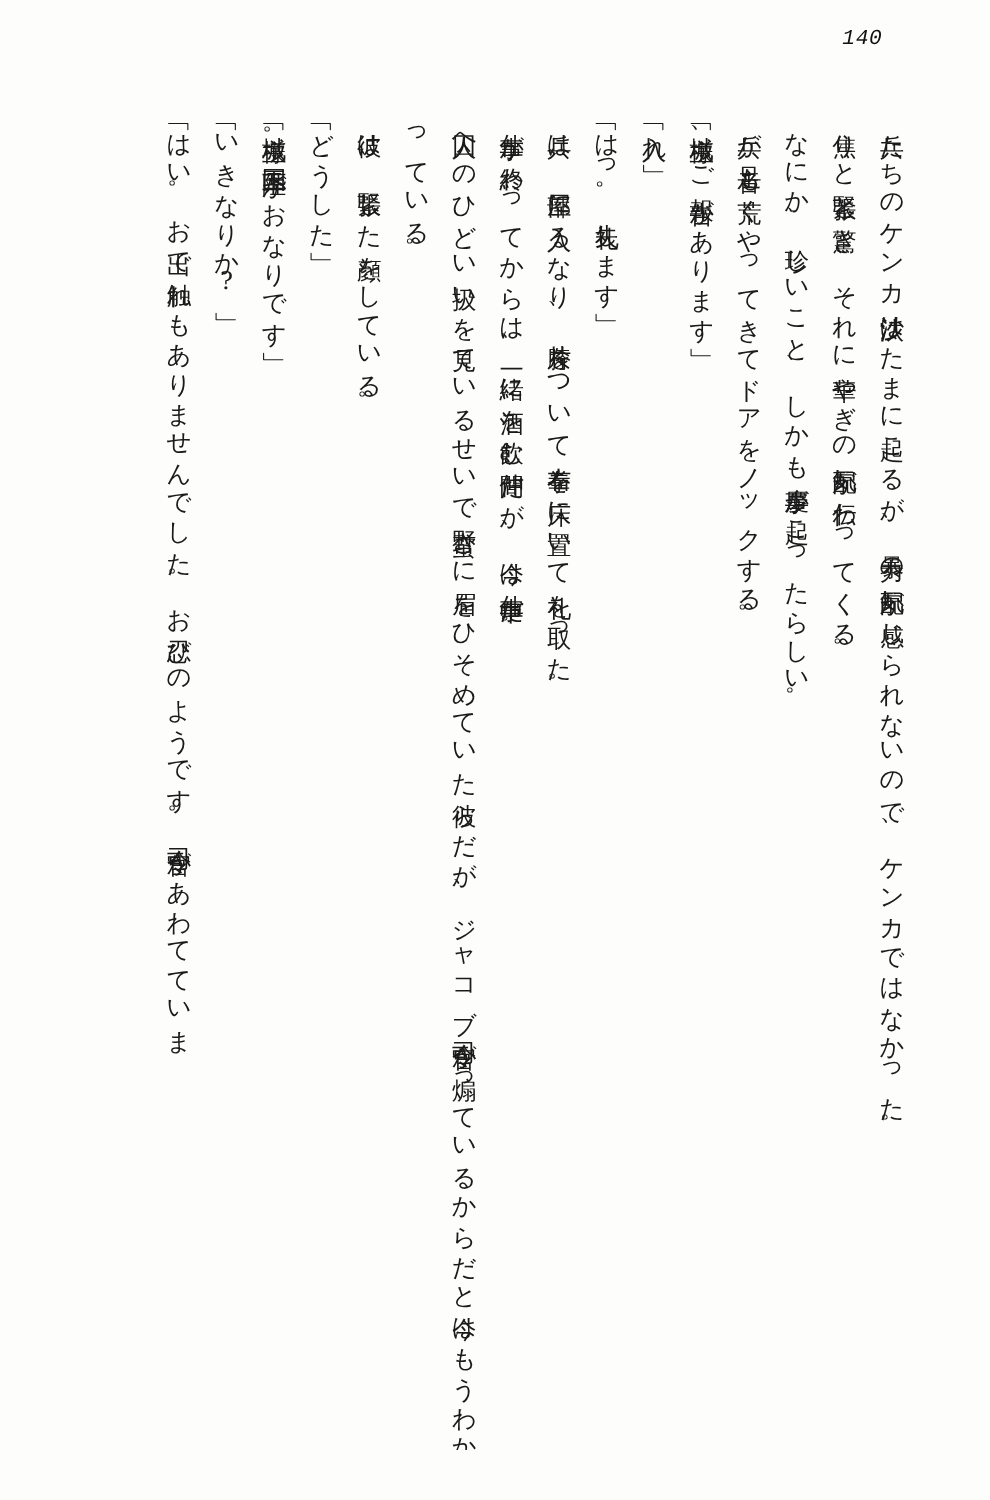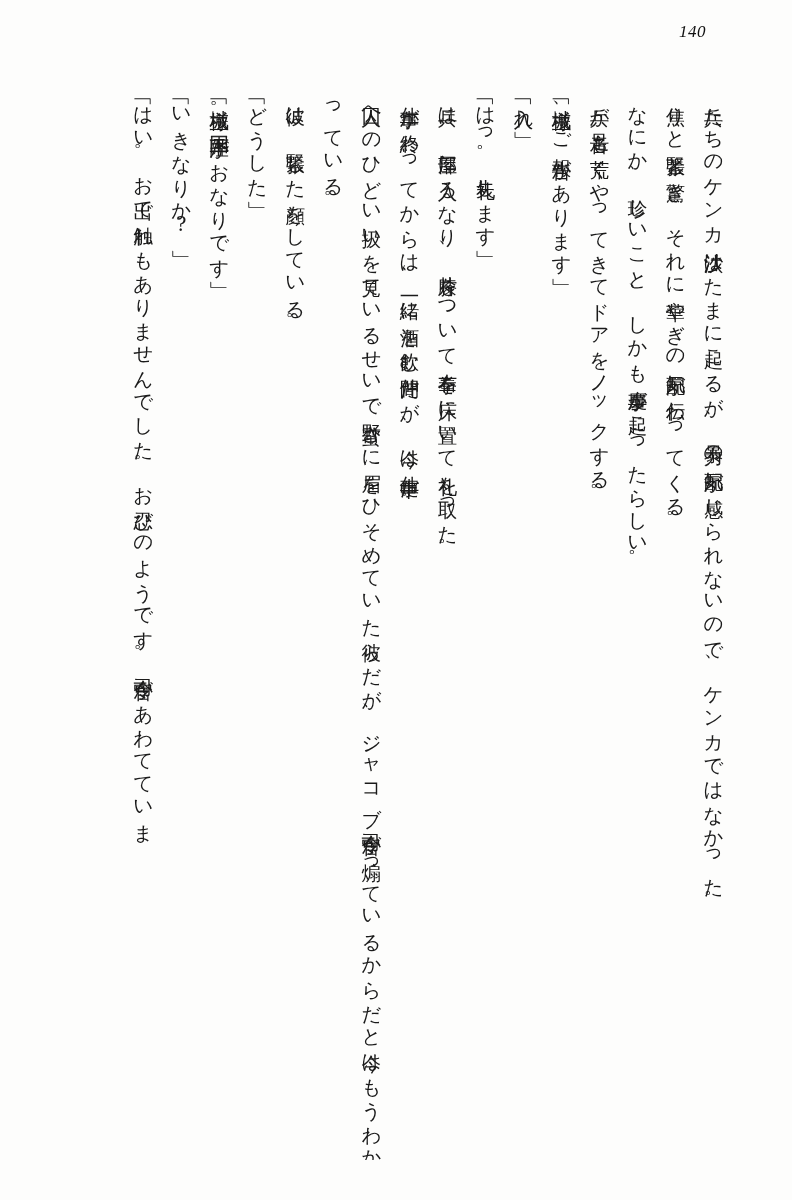--- a/index.html
+++ b/index.html
@@ -23,21 +23,21 @@
     box-sizing: border-box;
   }
 
   
   .page-number {
     position: absolute;
     top: 22px;
     right: 86px;
     font-size: 17px;
     font-style: italic;
-    font-family: Liberation Serif, serif;
+    font-family: Liberation Mono, monospace;
     color: #111;
     letter-spacing: 0.5px;
   }
 
   
   .text-block {
     position: absolute;
     top: 92px;
     right: 60px;
     left: 54px;

